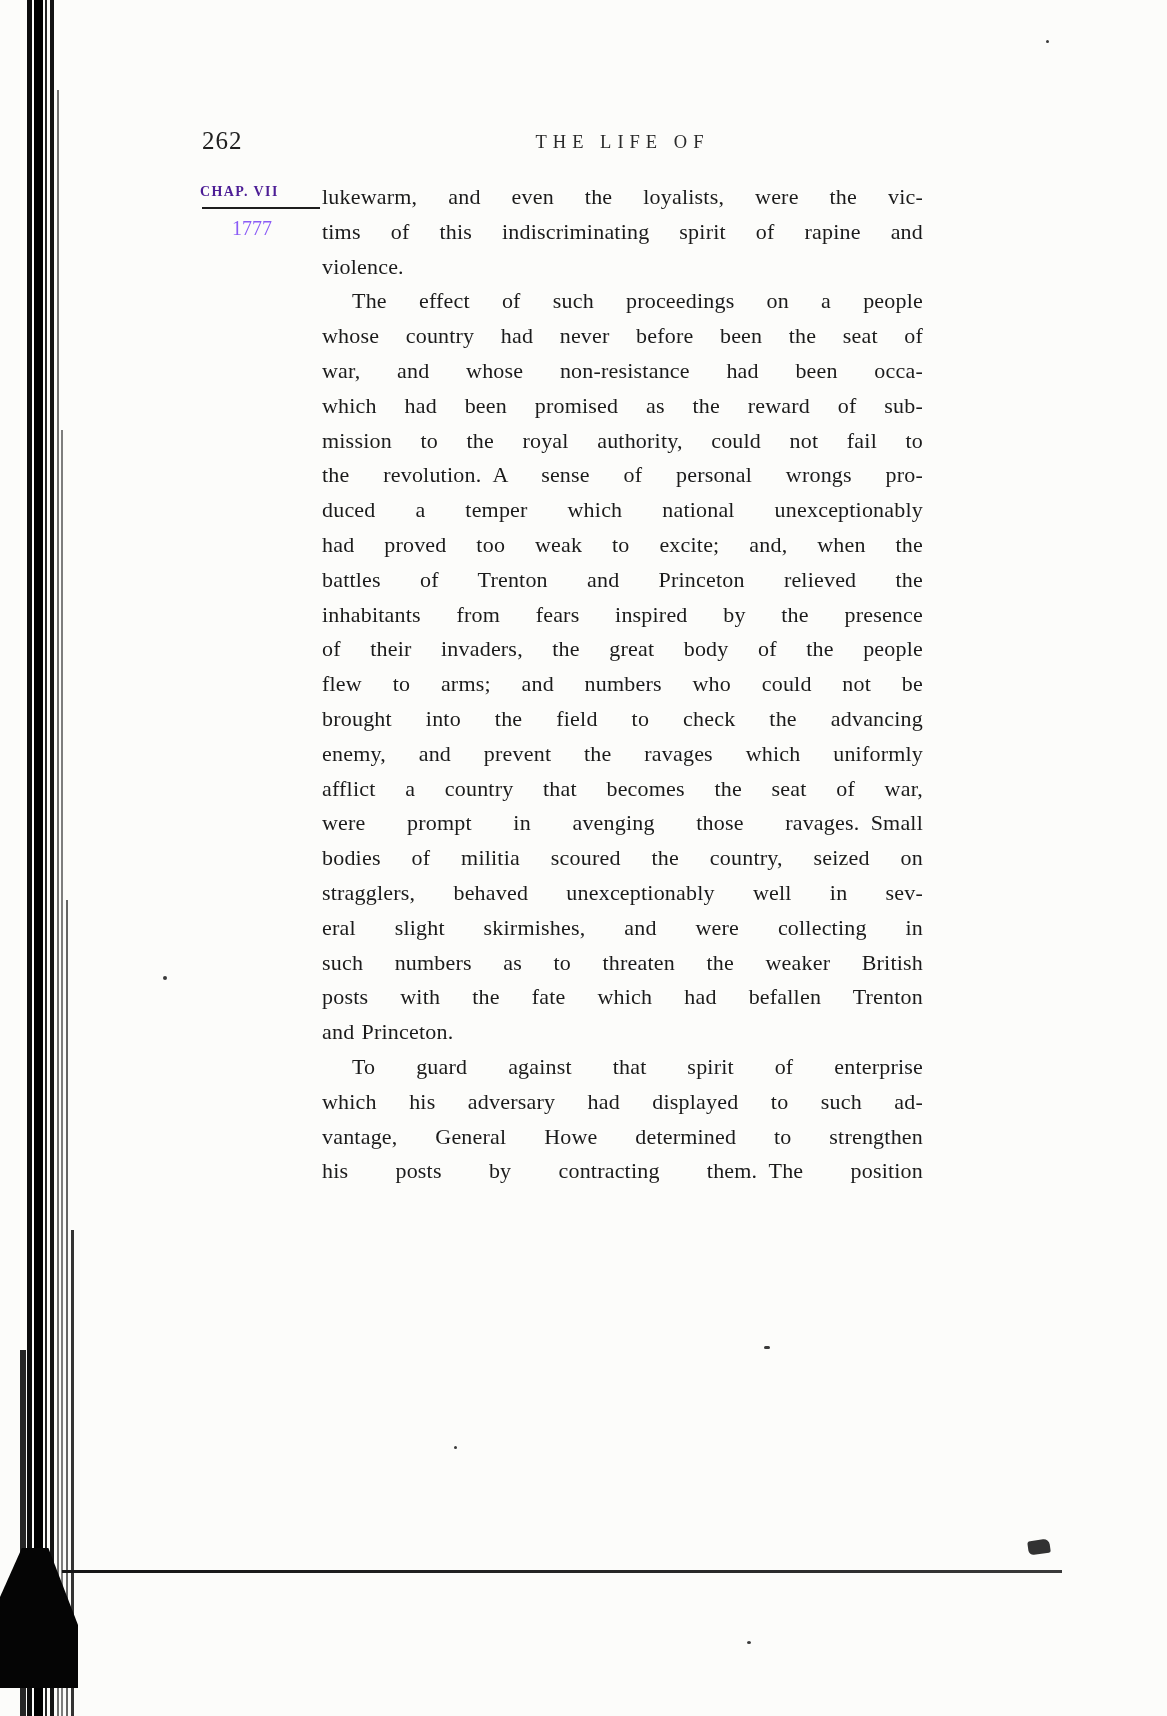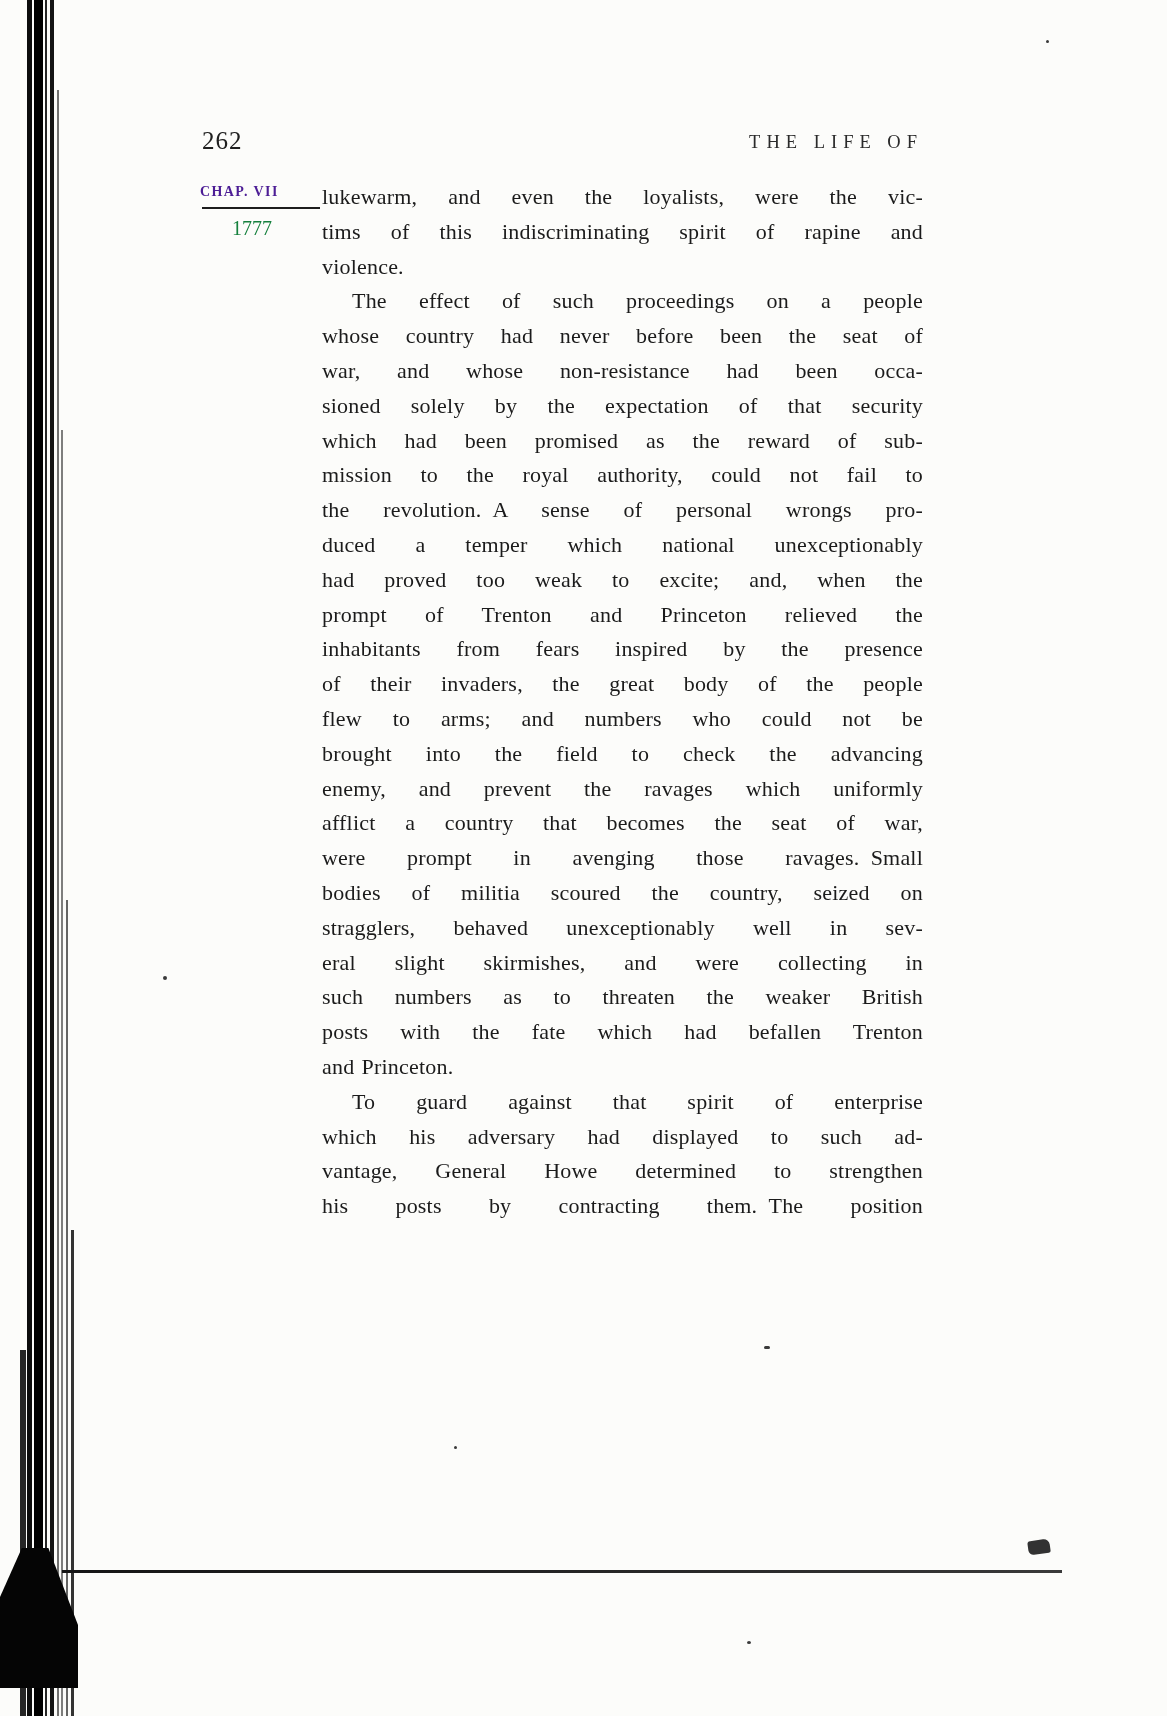--- a/index.html
+++ b/index.html
@@ -51,32 +51,32 @@
   .sp4 { left:454px;  top:1446px; width:3px; height:3px; }
   .sp5 { left:747px;  top:1641px; width:4px; height:3px; }
 
   
   .page-number {
     position:absolute; left:202px; top:127px;
     font-size:25px; letter-spacing:1px; color:#202020;
   }
   .running-header {
     position:absolute; left:322px; top:132px; width:601px;
-    text-align:right; font-size:18.5px; letter-spacing:6px;
+    text-align:center; font-size:18.5px; letter-spacing:6px;
     color:#2a2a2a; white-space:nowrap;
   }
 
   
   .margin-notes { position:absolute; left:200px; top:184px; width:122px; }
   .chap-label {
     font-size:14px; font-weight:700; letter-spacing:1.4px; color:#4c1d95;
     white-space:nowrap;
   }
   .margin-rule { margin-top:7px; width:118px; border:0; border-top:2px solid #1d1d1d; }
-  .year-label { margin-top:5px; width:104px; text-align:center; font-size:20px; color:#15803d; }
+  .year-label { margin-top:5px; width:104px; text-align:center; font-size:20px; color:#8b5cf6; }
 
   
   .body-text {
     position:absolute; left:322px; top:180px; width:601px;
     font-size:22px; letter-spacing:.2px; word-spacing:1.5px;
   }
   .line {
     height:34.8px; line-height:34.8px;
     text-align: justify; text-align-last: justify;
     white-space: nowrap; 
@@ -121,27 +121,26 @@
     <div class="year-label">1777</div>
   </div>
 
   <div class="body-text">
       <div class="line">lukewarm, and even the loyalists, were the vic-</div>
       <div class="line">tims of this indiscriminating spirit of rapine and</div>
       <div class="line para-end">violence.</div>
       <div class="line indent">The effect of such proceedings on a people</div>
       <div class="line">whose country had never before been the seat of</div>
       <div class="line">war, and whose non-resistance had been occa-</div>
-      <div class="line">sioned solely by the expectation of that security</div>
       <div class="line">which had been promised as the reward of sub-</div>
       <div class="line">mission to the royal authority, could not fail to</div>
       <div class="line">the revolution. A sense of personal wrongs pro-</div>
       <div class="line">duced a temper which national unexceptionably</div>
       <div class="line">had proved too weak to excite; and, when the</div>
-      <div class="line">prompt of Trenton and Princeton relieved the</div>
+      <div class="line">battles of Trenton and Princeton relieved the</div>
       <div class="line">inhabitants from fears inspired by the presence</div>
       <div class="line">of their invaders, the great body of the people</div>
       <div class="line">flew to arms; and numbers who could not be</div>
       <div class="line">brought into the field to check the advancing</div>
       <div class="line">enemy, and prevent the ravages which uniformly</div>
       <div class="line">afflict a country that becomes the seat of war,</div>
       <div class="line">were prompt in avenging those ravages. Small</div>
       <div class="line">bodies of militia scoured the country, seized on</div>
       <div class="line">stragglers, behaved unexceptionably well in sev-</div>
       <div class="line">eral slight skirmishes, and were collecting in</div>

